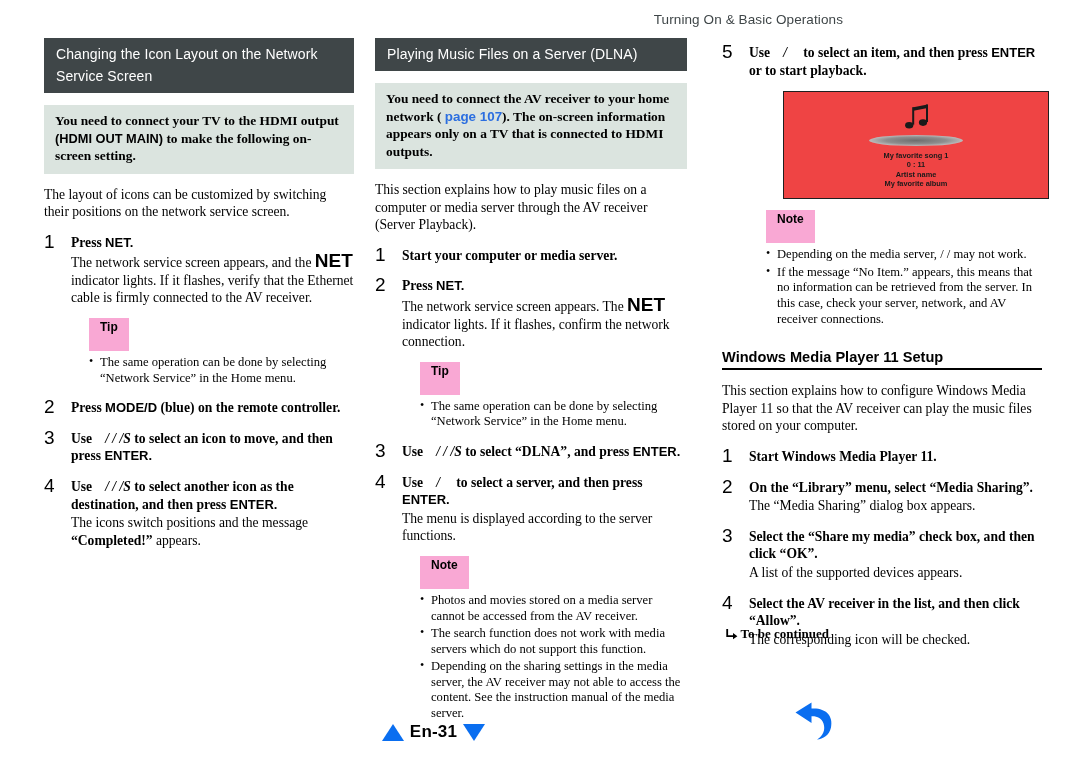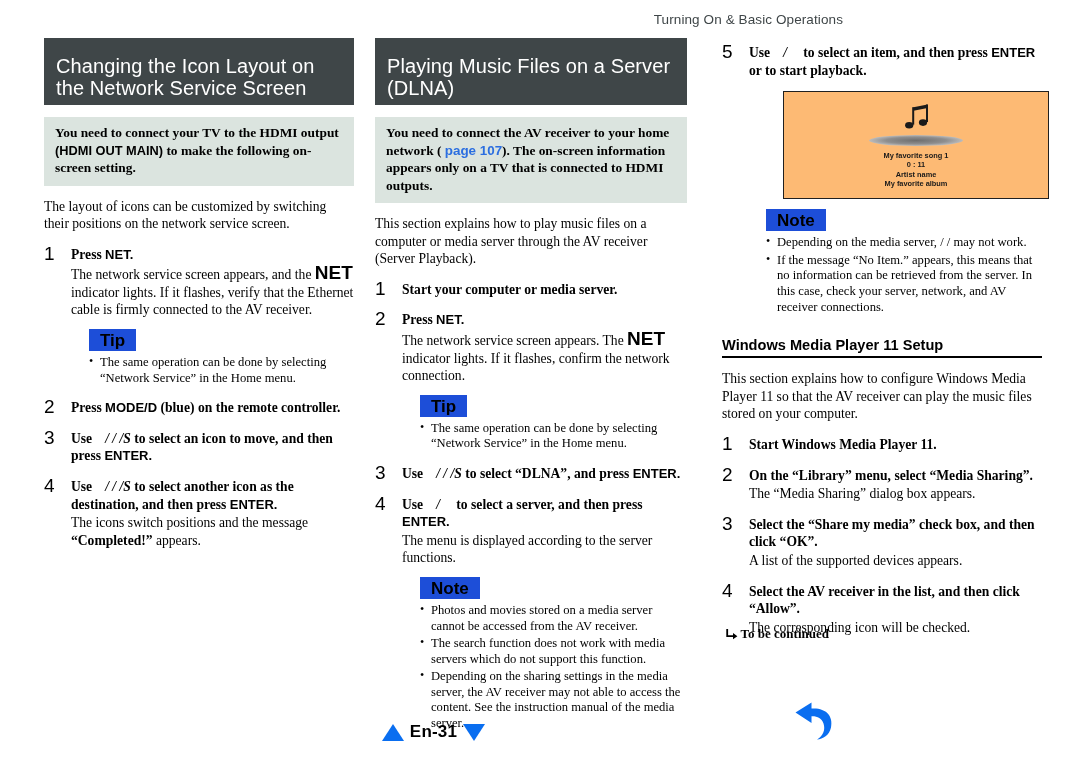--- a/index.html
+++ b/index.html
@@ -23,22 +23,22 @@
   
   .col { position: absolute; top: 38px; }
   .col-left   { left: 44px;  width: 310px; }
   .col-mid    { left: 375px; width: 312px; }
   .col-right  { left: 722px; width: 320px; }
 
   
   .bar-title {
     background: #3f4648; color: #ffffff;
     font-family: "Liberation Sans", sans-serif;
-    font-weight: 400; font-size: 20px; line-height: 22px;
-    padding: 17px 10px 6px 12px;
+    font-weight: 400; font-size: 14px; line-height: 22px;
+    padding: 5px 10px 6px 12px;
     letter-spacing: .1px;
   }
 
   
   .callout {
     background: #dbe4df;
     padding: 7px 11px 9px 11px;
     margin-top: 12px;
     font-weight: bold; font-size: 13.4px; line-height: 17.5px;
   }
@@ -65,41 +65,41 @@
     font-size: 13.6px; line-height: 17.6px; margin-top: 1px;
   }
   .step .det .b { font-weight: bold; }
   .step .det .sansb { font-family: "Liberation Sans", sans-serif; font-weight: bold; font-size: 19px; }
   .gap { display: inline-block; width: 13px; }
   .ital { font-style: italic; }
 
   
   .tipbox { margin: 10px 0 0 18px; }
   .tag {
-    display: inline-block; background: #1d4ed8;
-    font-family: "Liberation Sans", sans-serif;
-    font-weight: bold; font-size: 17px; color: #000;
-    padding: 2px 11px 0 11px;
+    display: inline-block; background: #f9a8d4;
+    font-family: "Liberation Sans", sans-serif;
+    font-weight: bold; font-size: 12px; color: #000;
+    padding: 2px 11px 17px 11px;
   }
   ul.bullets { margin: 4px 0 0 0; padding: 0; list-style: none; }
   ul.bullets li {
     position: relative; padding-left: 11px;
     font-size: 12.6px; line-height: 15.6px; margin-top: 2px;
   }
   ul.bullets li:before {
     content: "\2022"; position: absolute; left: 0; top: -1px; font-size: 12px;
   }
   ul.bullets li .b { font-weight: normal; }
 
   
   .tv-shot {
     margin: 12px 0 0 34px;
     width: 266px; height: 108px;
     border: 1px solid #202020;
-    background: #fdba74;
+    background: #ef4444;
     position: relative;
     text-decoration: underline;
   }
   .tv-inner { position: absolute; inset: 0; display: flex;
     flex-direction: column; align-items: center; justify-content: center; }
   .note-glyph { width: 34px; height: 30px; margin-top: 2px; }
   .disc-shadow {
     width: 94px; height: 11px; margin-top: 1px;
     border-radius: 50%;
     background: radial-gradient(ellipse at 50% 50%, #6e6e6e 0%, #8e8e8e 45%, #c9c9c9 78%, #efefef 100%);

